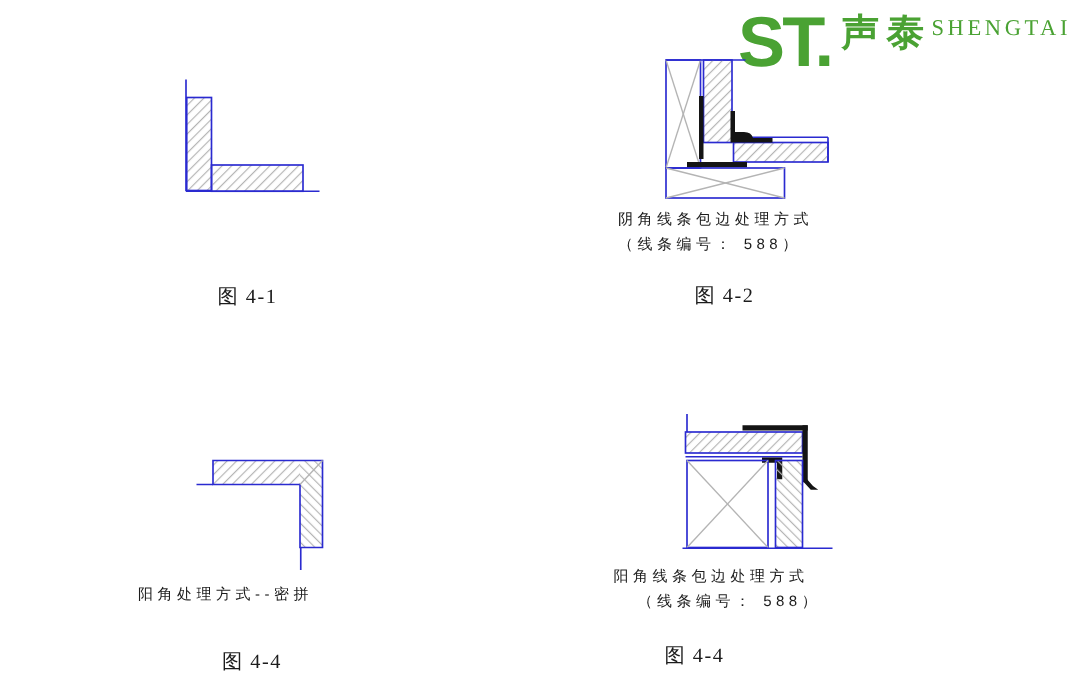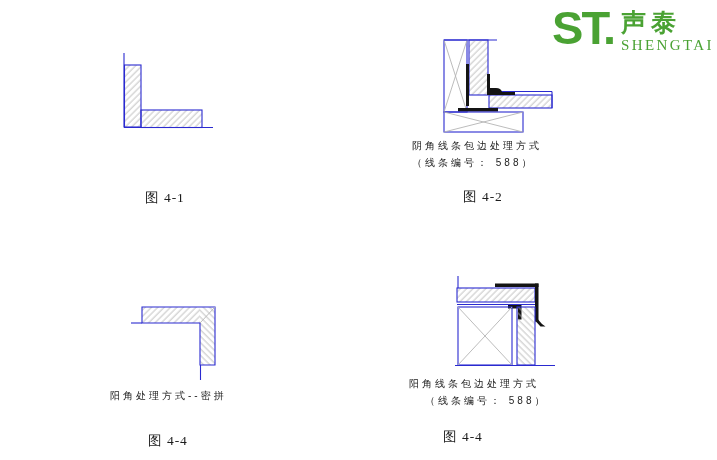--- a/index.html
+++ b/index.html
@@ -13,21 +13,21 @@
   .page{
     position:relative;width:717px;height:460px;background:#ffffff;overflow:hidden;
     font-family:"Liberation Sans",sans-serif;color:var(--text-black,#1c1c1c);
   }
   
   .logo{position:absolute;top:6px;right:3px;display:flex;align-items:flex-start;}
   .logo-st{
     font-size:47px;font-weight:bold;line-height:0.92;letter-spacing:-2px;
     color:var(--logo-green,#4aa233);font-family:"Liberation Sans",sans-serif;margin-left:48px;
   }
-  .logo-right{display:flex;flex-direction:column;margin-left:7px;margin-top:3px;}
+  .logo-right{display:flex;flex-direction:row;margin-left:7px;margin-top:3px;}
   .logo-cn{
     font-size:25px;font-weight:bold;letter-spacing:5px;line-height:1.05;
     color:var(--logo-green,#4aa233);white-space:nowrap;
   }
   .logo-en{
     font-size:15px;letter-spacing:2.4px;margin-top:2px;
     color:var(--logo-green,#4aa233);font-family:"Liberation Serif",serif;white-space:nowrap;
   }
   
   .drawing{position:absolute;}
@@ -147,20 +147,20 @@
     <rect x="67" y="35" width="18" height="58" fill="url(#f4h2)" class="s-blue-f"></rect>
     <line x1="5" y1="93.5" x2="105" y2="93.5" class="s-blue"></line>
   </svg>
 
   <div class="fig-label" style="left:145px;top:189px;">图 4-1</div>
 
   <div class="caption" style="left:412px;top:139px;width:162px;">阴角线条包边处理方式</div>
   <div class="caption" style="left:412px;top:156px;width:162px;">（线条编号： 588）</div>
   <div class="fig-label" style="left:463px;top:188px;">图 4-2</div>
 
-  <div class="caption" style="left:110px;top:389px;width:160px;">阳角处理方式--密拼</div>
+  <div class="caption" style="left:92px;top:389px;width:160px;">阳角处理方式--密拼</div>
   <div class="fig-label" style="left:148px;top:432px;">图 4-4</div>
 
   <div class="caption" style="left:409px;top:377px;width:162px;">阳角线条包边处理方式</div>
   <div class="caption" style="left:425px;top:394px;width:162px;">（线条编号： 588）</div>
   <div class="fig-label" style="left:443px;top:428px;">图 4-4</div>
 
 </div>
 
 </body></html>

